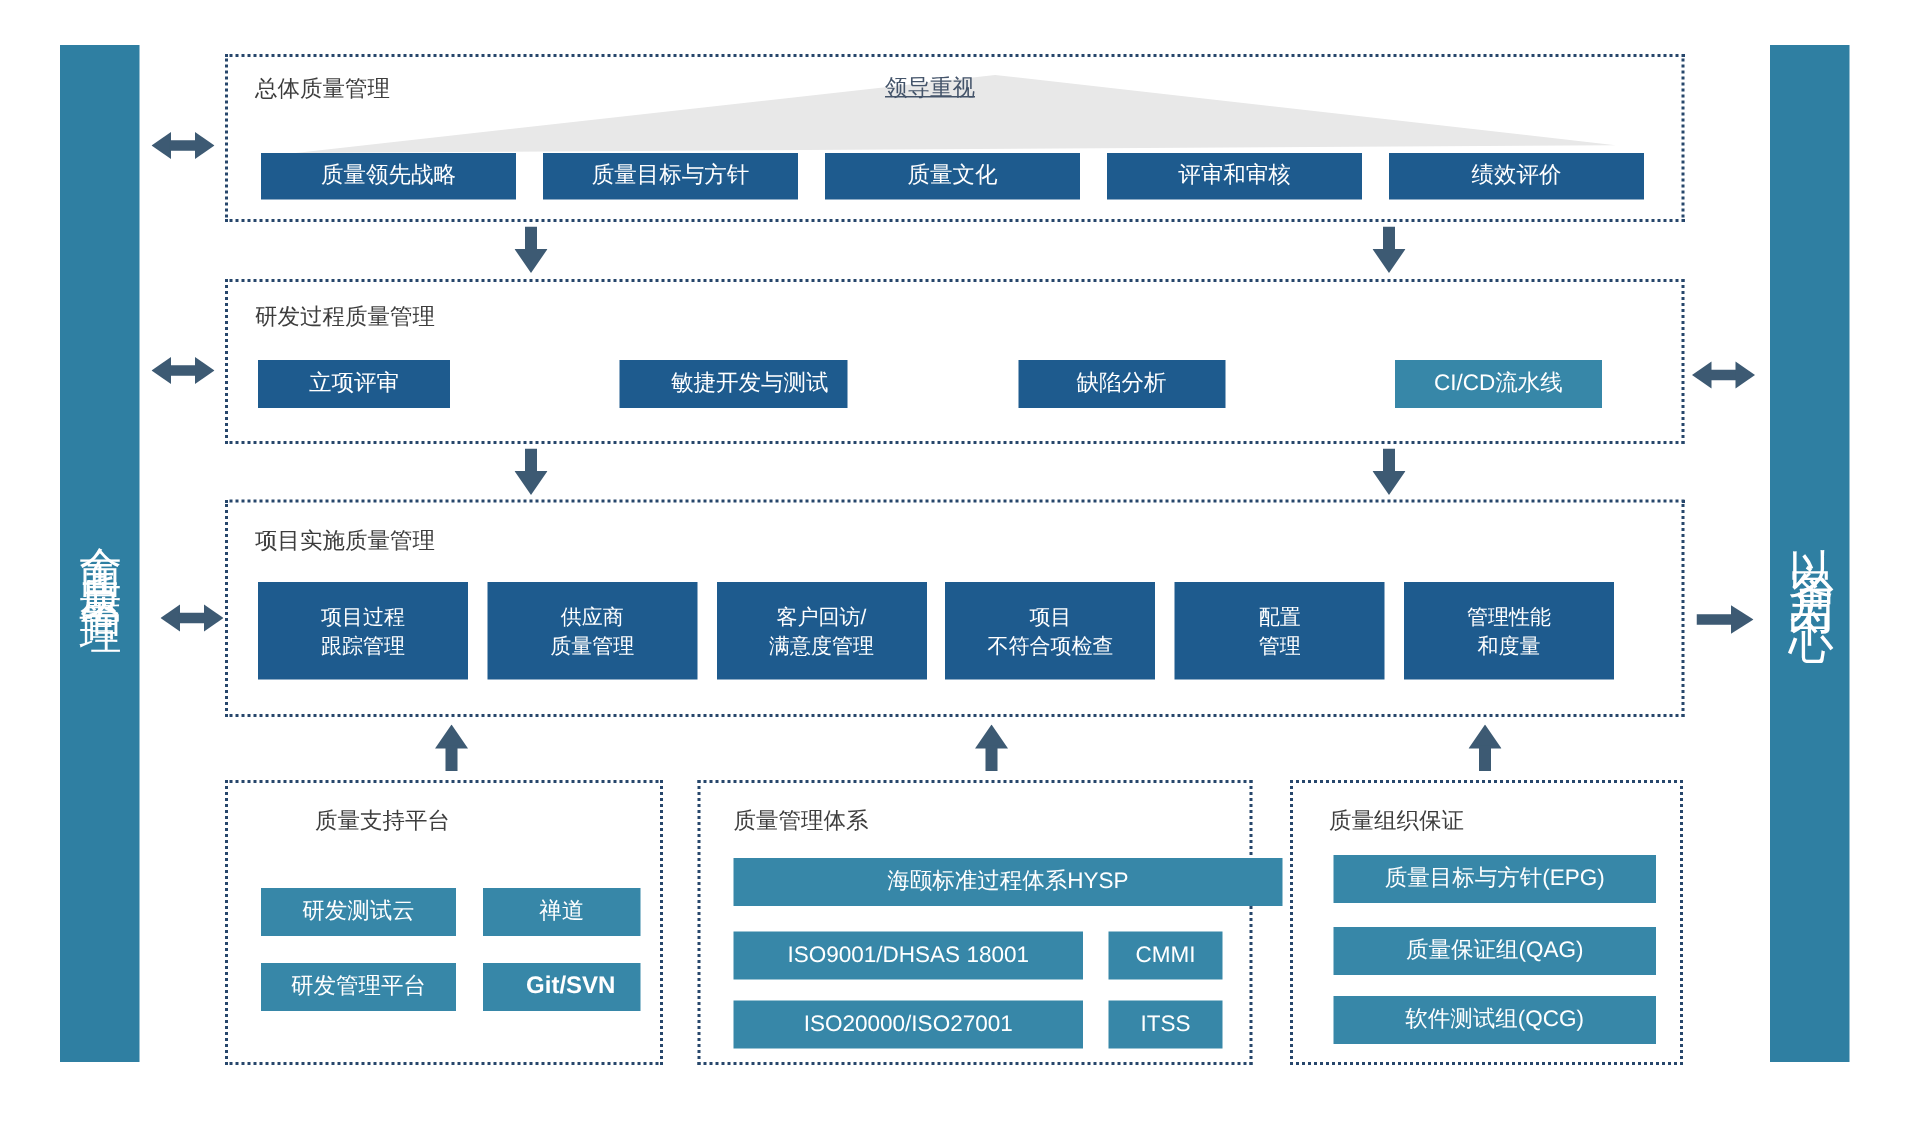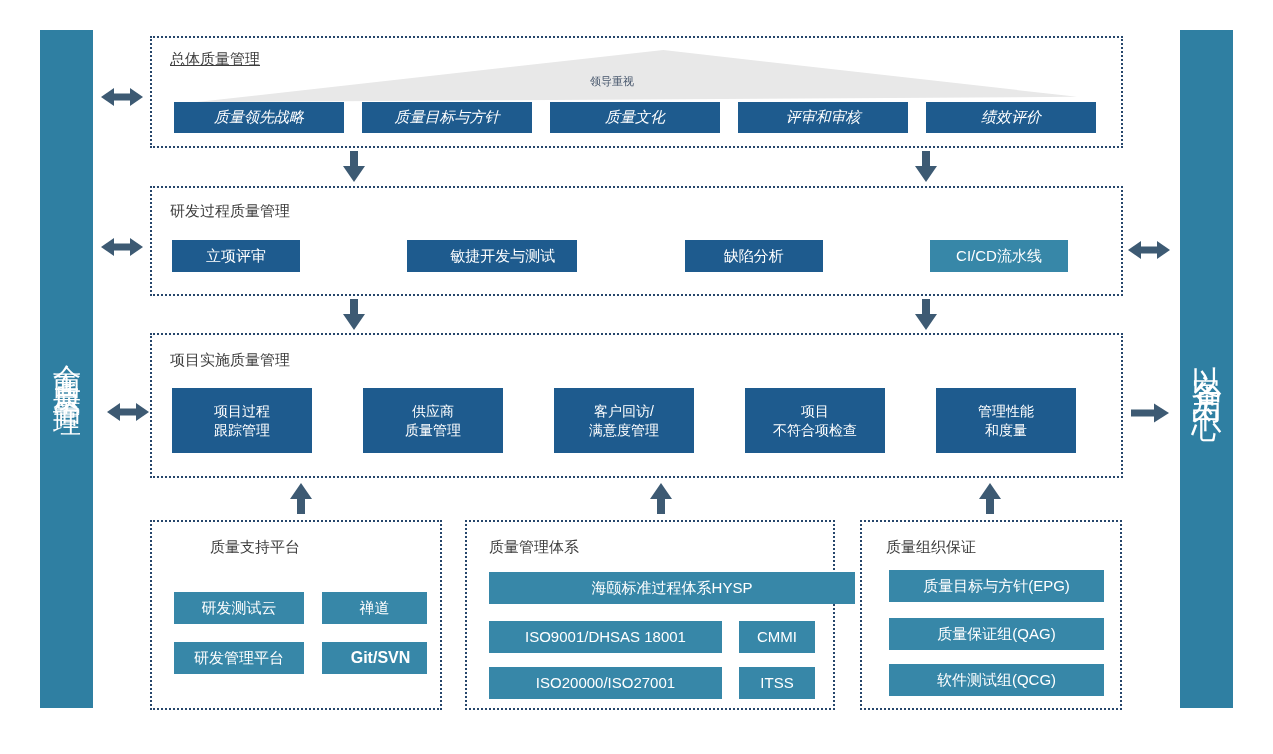--- a/index.html
+++ b/index.html
@@ -42,56 +42,56 @@
   .btn-row{position:absolute;display:flex;justify-content:space-between;}
   .btn-abs{position:absolute;}
 
   
   .tri{
     position:absolute;left:45px;top:12px;width:880px;height:52px;
     background:var(--triangle-gray);
     clip-path:polygon(0 100%,53% 0,100% 90%);
   }
   .leadership{
-    position:absolute;left:438px;top:36px;font-size:11px;color:var(--leadership-text);white-space:nowrap;
+    position:absolute;left:438px;top:11px;font-size:15px;color:var(--leadership-text);white-space:nowrap;text-decoration:underline;
   }
 
   svg.arrow{position:absolute;fill:var(--arrow);}
 </style>
 </head>
 <body>
 
 <div class="canvas">
 
   <div class="vbar left">
     <span class="vtext">全面质量管理</span>
   </div>
 
   <div class="vbar right">
     <span class="vtext">以客户为中心</span>
   </div>
 
   <div class="dashed-box" style="left:150px;top:36px;width:973px;height:112px;">
     <div class="tri"></div>
-    <div class="box-title" style="left:18px;top:12px;text-decoration:underline;">总体质量管理</div>
+    <div class="box-title" style="left:18px;top:12px;">总体质量管理</div>
     <div class="leadership">领导重视</div>
-    <div class="btn-row" style="left:22px;right:25px;bottom:13px;height:31px;font-style:italic;">
+    <div class="btn-row" style="left:22px;right:25px;bottom:13px;height:31px;">
       <div class="btn" style="width:170px;">质量领先战略</div>
       <div class="btn" style="width:170px;">质量目标与方针</div>
       <div class="btn" style="width:170px;">质量文化</div>
       <div class="btn" style="width:170px;">评审和审核</div>
       <div class="btn" style="width:170px;">绩效评价</div>
     </div>
   </div>
 
   <div class="dashed-box" style="left:150px;top:186px;width:973px;height:110px;">
     <div class="box-title" style="left:18px;top:14px;">研发过程质量管理</div>
     <div class="btn-row" style="left:20px;right:53px;bottom:22px;height:32px;">
       <div class="btn" style="width:128px;">立项评审</div>
-      <div class="btn" style="width:170px;padding-left:21px;">敏捷开发与测试</div>
+      <div class="btn" style="width:152px;padding-left:21px;">敏捷开发与测试</div>
       <div class="btn" style="width:138px;">缺陷分析</div>
       <div class="btn teal" style="width:138px;">CI/CD流水线</div>
     </div>
   </div>
 
   <div class="dashed-box" style="left:150px;top:333px;width:973px;height:145px;">
     <div class="box-title" style="left:18px;top:16px;">项目实施质量管理</div>
     <div class="btn-row" style="left:20px;right:45px;bottom:23px;height:65px;">
       <div class="btn" style="width:140px;font-size:14px;">
         <span>项目过程</span>
@@ -101,20 +101,24 @@
         <span>供应商</span>
           <span>质量管理</span>
       </div>
       <div class="btn" style="width:140px;font-size:14px;">
         <span>客户回访/</span>
           <span>满意度管理</span>
       </div>
       <div class="btn" style="width:140px;font-size:14px;">
         <span>项目</span>
           <span>不符合项检查</span>
+      </div>
+      <div class="btn" style="width:140px;font-size:14px;">
+        <span>配置</span>
+          <span>管理</span>
       </div>
       <div class="btn" style="width:140px;font-size:14px;">
         <span>管理性能</span>
           <span>和度量</span>
       </div>
     </div>
   </div>
 
   <div class="dashed-box" style="left:150px;top:520px;width:292px;height:190px;">
     <div class="box-title" style="left:18px;top:16px;margin-left:40px;">质量支持平台</div>

